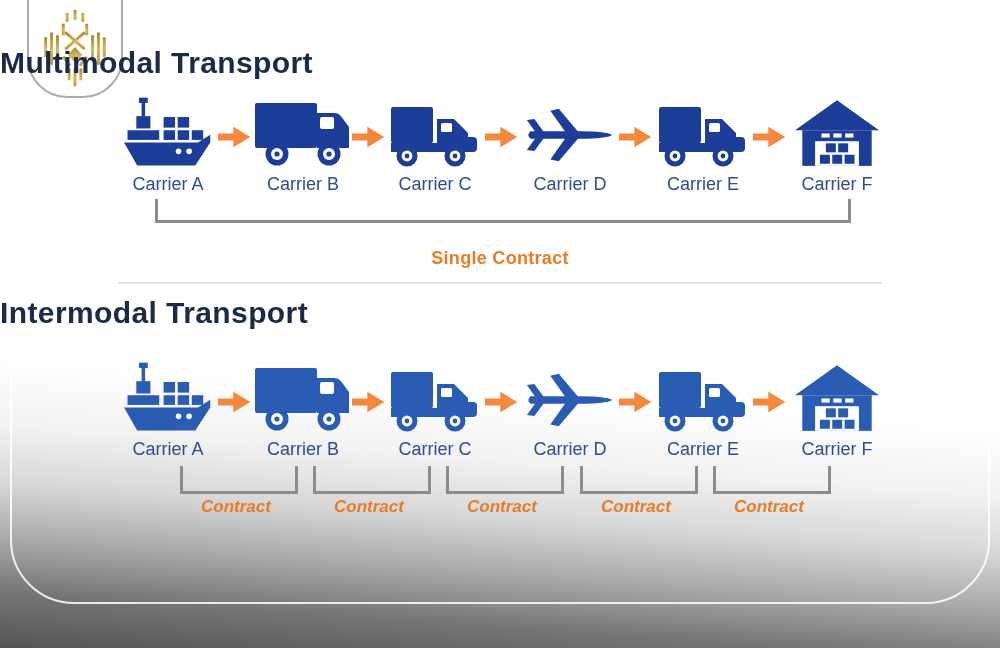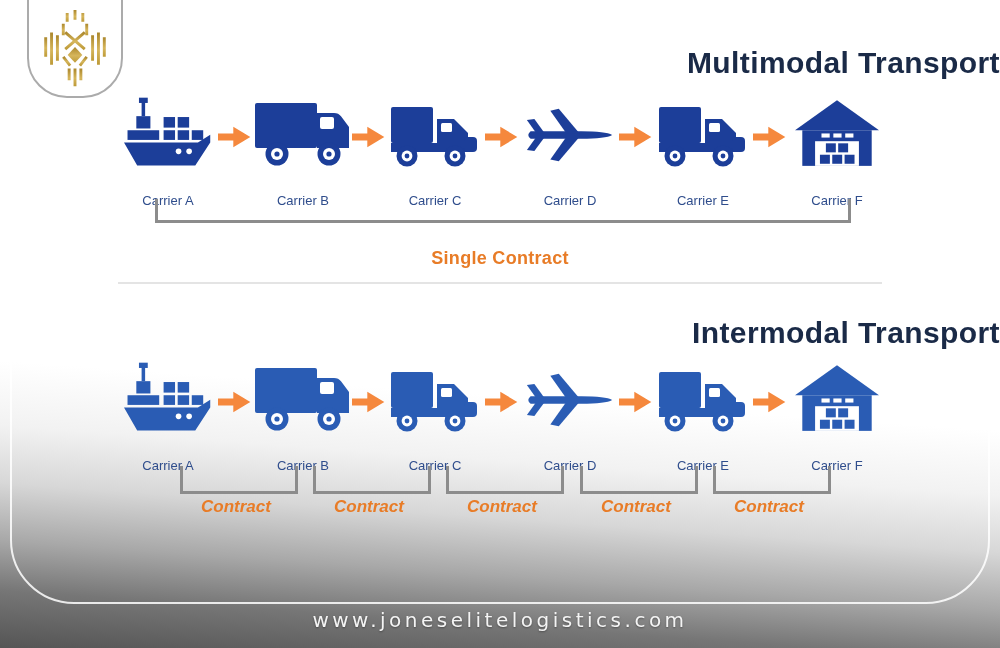--- a/index.html
+++ b/index.html
@@ -11,26 +11,26 @@
   .content-frame{
     position:absolute;left:10px;top:-80px;width:976px;height:680px;
     border:2px solid rgba(255,255,255,.85);border-radius:64px;pointer-events:none;
   }
   .logo-badge{
     position:absolute;left:27px;top:-42px;width:92px;height:136px;
     border:2px solid #ababab;border-radius:40px;background:transparent;
   }
   .logo-badge svg{position:absolute;left:14px;top:48px;}
   .title{
-    position:absolute;left:0;width:100%;text-align:right;margin:0;
+    position:absolute;left:0;width:100%;text-align:left;margin:0;
     font-size:30px;font-weight:bold;letter-spacing:.4px;color:#1a2a47;
   }
   .carrier{position:absolute;width:120px;text-align:center;}
   .iconbox{height:70px;display:flex;align-items:flex-end;justify-content:center;}
-  .clabel{margin-top:26px;font-size:13px;color:#2f4d8c;}
+  .clabel{margin-top:7px;font-size:18px;color:#2f4d8c;}
   .row-multi .icon{color:#1c3e99;}
   .row-inter .icon{color:#2a5cb4;}
   .arrow{position:absolute;width:34px;height:24px;color:#f5883d;}
   .bracket-single{
     position:absolute;left:155px;top:199px;width:690px;height:21px;
     border-left:3px solid #8c8c8c;border-right:3px solid #8c8c8c;border-bottom:3px solid #8c8c8c;
   }
   .single-contract-label{
     position:absolute;top:226px;left:0;width:100%;text-align:center;
     font-size:18px;font-weight:bold;color:#e87c27;letter-spacing:.3px;margin-top:22px;
@@ -224,21 +224,21 @@
         </div>
       <div class="clabel">Carrier F</div>
     </div>
   </div>
 
   <div class="bracket-single"></div>
   <div class="single-contract-label">Single Contract</div>
 
   <div class="divider"></div>
 
-  <h1 class="title" style="top:316px">Intermodal Transport</h1>
+  <h1 class="title" style="top:296px">Intermodal Transport</h1>
 
   <div class="row-inter">
     <div class="carrier" style="left:108px;top:362px">
       <div class="iconbox">
           <svg class="icon" width="88" height="70">
             <use href="#i-ship"></use>
           </svg>
         </div>
       <div class="clabel">Carrier A</div>
     </div>
@@ -304,15 +304,14 @@
     <div class="bracket" style="left:580px"></div>
     <div class="bracket" style="left:713px"></div>
 
     <div class="contract-label" style="left:176px">Contract</div>
     <div class="contract-label" style="left:309px">Contract</div>
     <div class="contract-label" style="left:442px">Contract</div>
     <div class="contract-label" style="left:576px">Contract</div>
     <div class="contract-label" style="left:709px">Contract</div>
   </div>
 
-  <div class="footer-url">www.joneselitelogistics.com</div>
 
 </div>
 
 </body></html>

